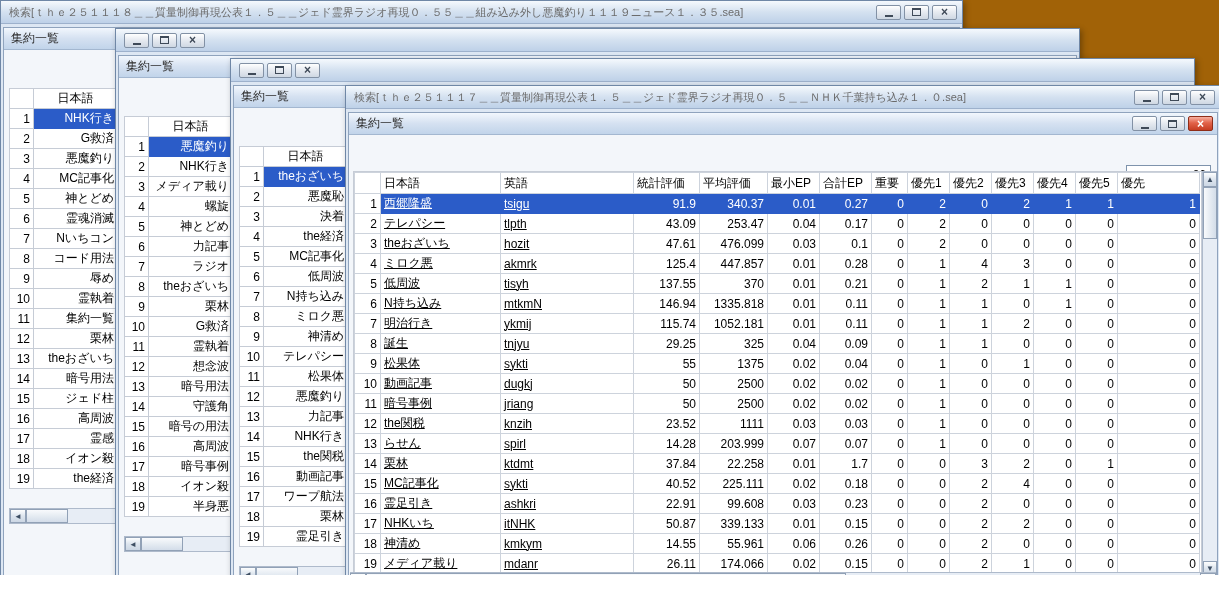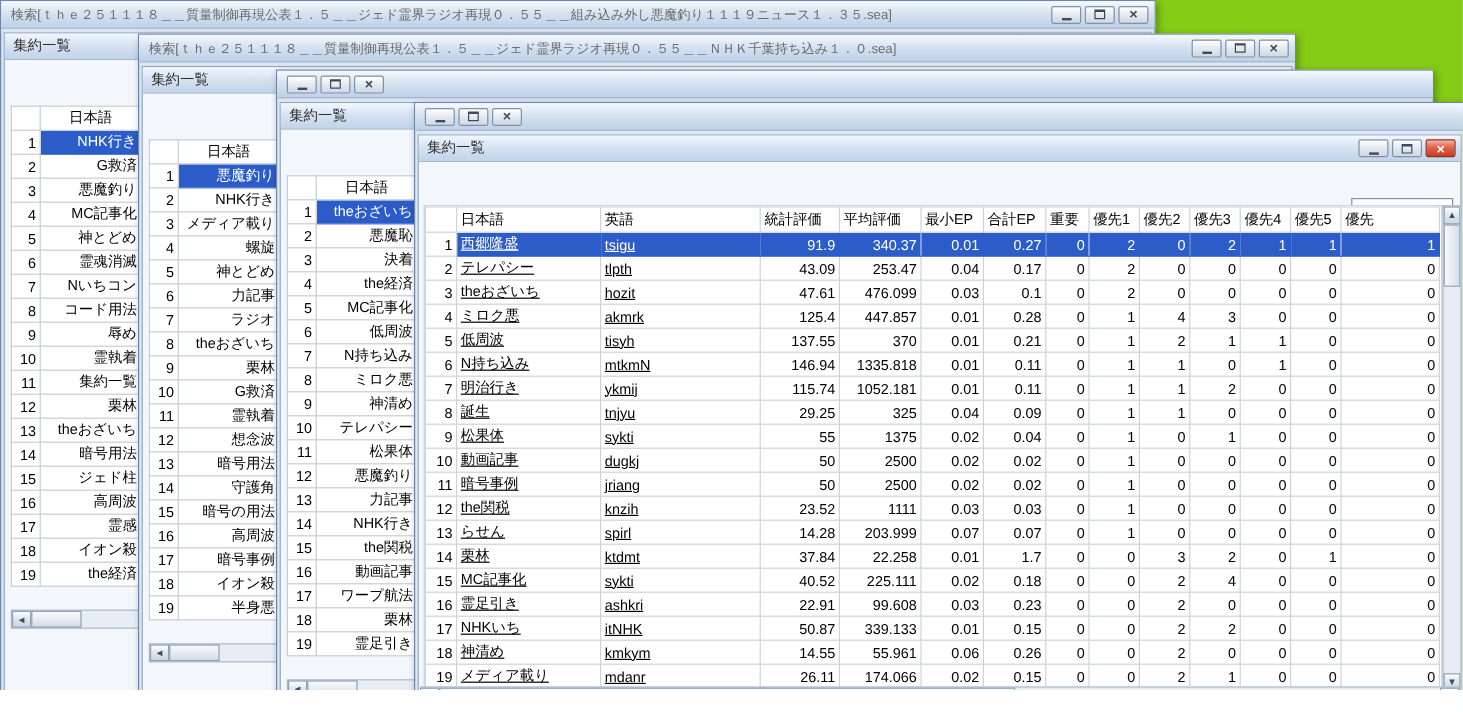--- a/index.html
+++ b/index.html
@@ -1,18 +1,18 @@
 <!DOCTYPE html>
 <html><head>
 <meta charset="utf-8">
 <style>
   html,body { margin:0; padding:0; }
   .desktop {
     position:relative; width:1219px; height:575px; overflow:hidden;
-    background:#84cc16;
+    background:#a16207;
     font-family:"Liberation Sans","DejaVu Sans",sans-serif;
     -webkit-font-smoothing:antialiased;
   }
   
   .win {
     position:absolute; background:#dde7f3;
     border:1px solid #6f87a6;
     box-shadow:2px 2px 6px rgba(0,0,0,.32);
     box-sizing:border-box;
   }
@@ -255,21 +255,20 @@
             </span>
           <span class="hthumb"></span>
           <span class="track"></span>
         </div>
       </div>
     </div>
   </div>
 
   <div class="win" id="win2">
     <div class="titlebar">
-      <span class="title">検索[ｔｈｅ２５１１１８＿＿質量制御再現公表１．５＿＿ジェド霊界ラジオ再現０．５５＿＿ＮＨＫ千葉持ち込み１．０.sea]</span>
       <span class="controls">
         <span class="wbtn">
             <span class="g-min"></span>
           </span>
         <span class="wbtn">
             <span class="g-max"></span>
           </span>
         <span class="wbtn">
             <span class="g-close">×</span>
           </span>
@@ -488,20 +487,21 @@
             </span>
           <span class="hthumb"></span>
           <span class="track"></span>
         </div>
       </div>
     </div>
   </div>
 
   <div class="win" id="win4">
     <div class="titlebar">
+      <span class="title">検索[ｔｈｅ２５１１１７＿＿質量制御再現公表１．５＿＿ジェド霊界ラジオ再現０．５＿＿ＮＨＫ千葉持ち込み１．０.sea]</span>
       <span class="controls">
         <span class="wbtn">
             <span class="g-min"></span>
           </span>
         <span class="wbtn">
             <span class="g-max"></span>
           </span>
         <span class="wbtn">
             <span class="g-close">×</span>
           </span>

